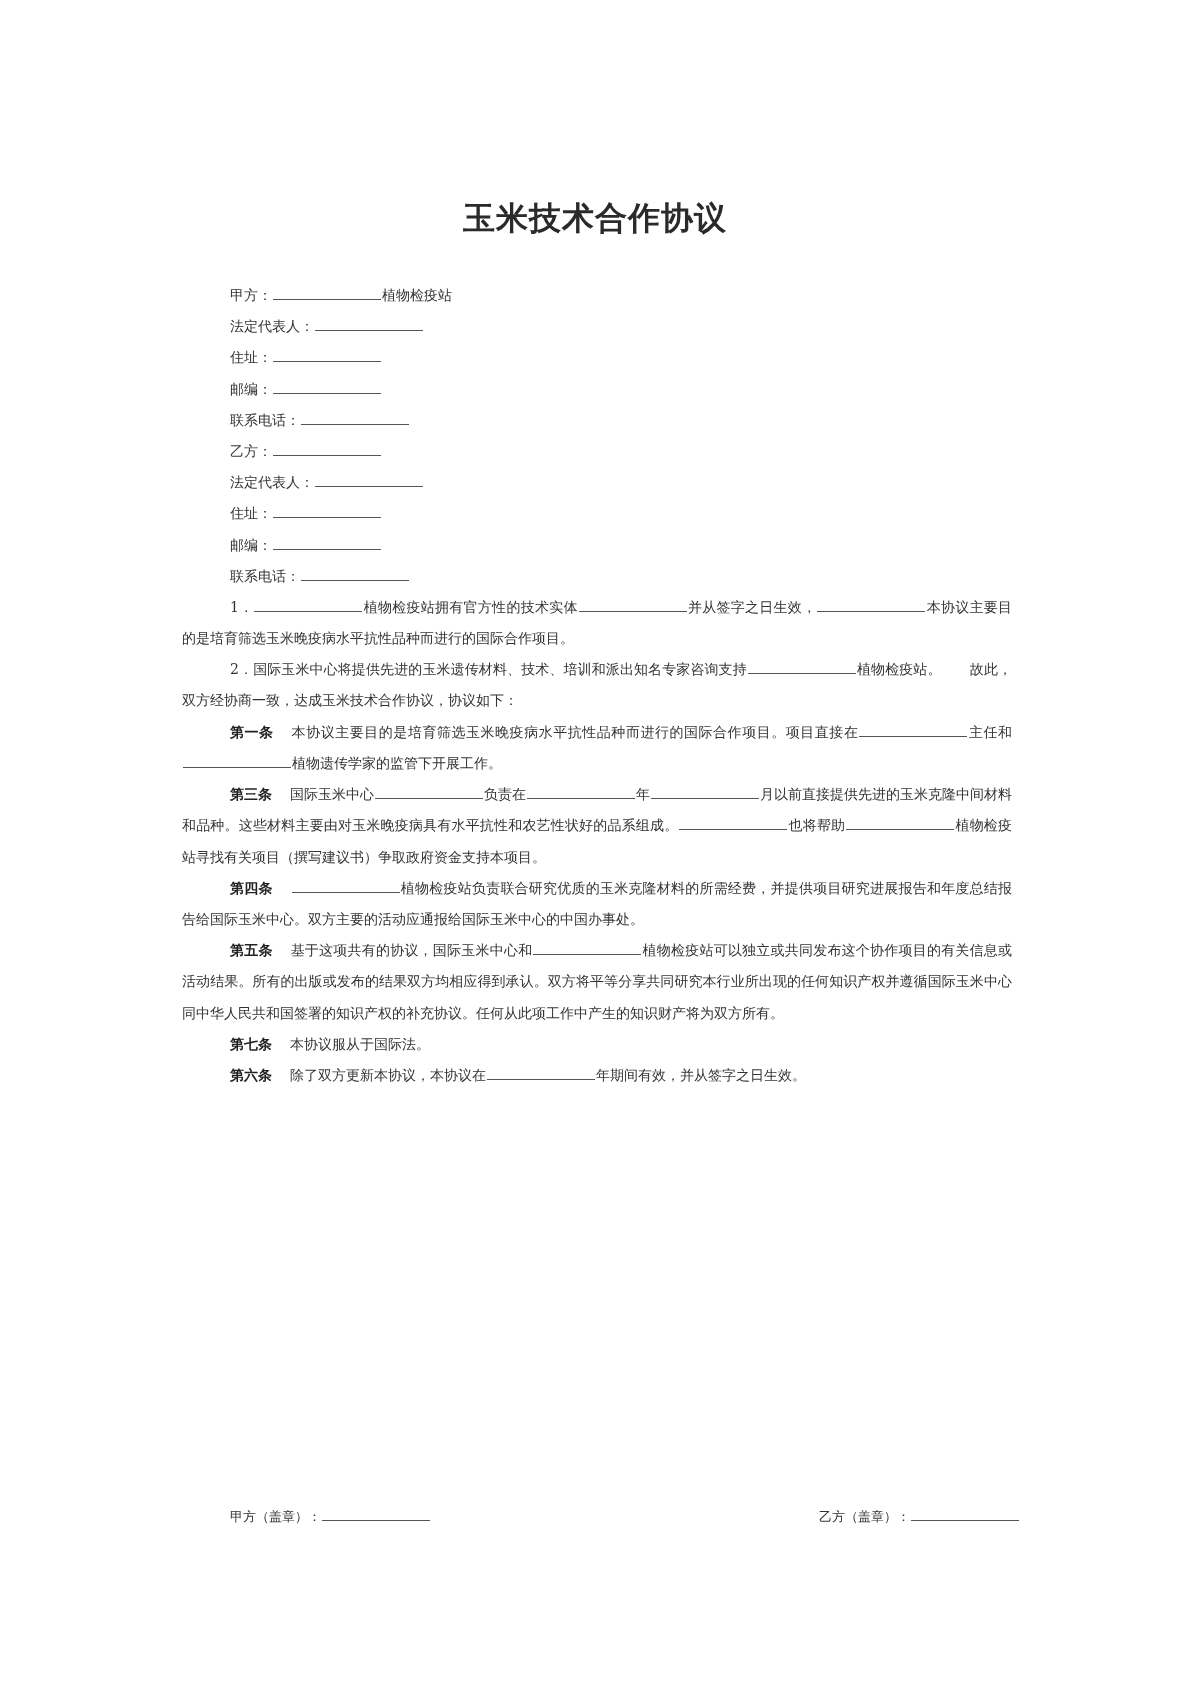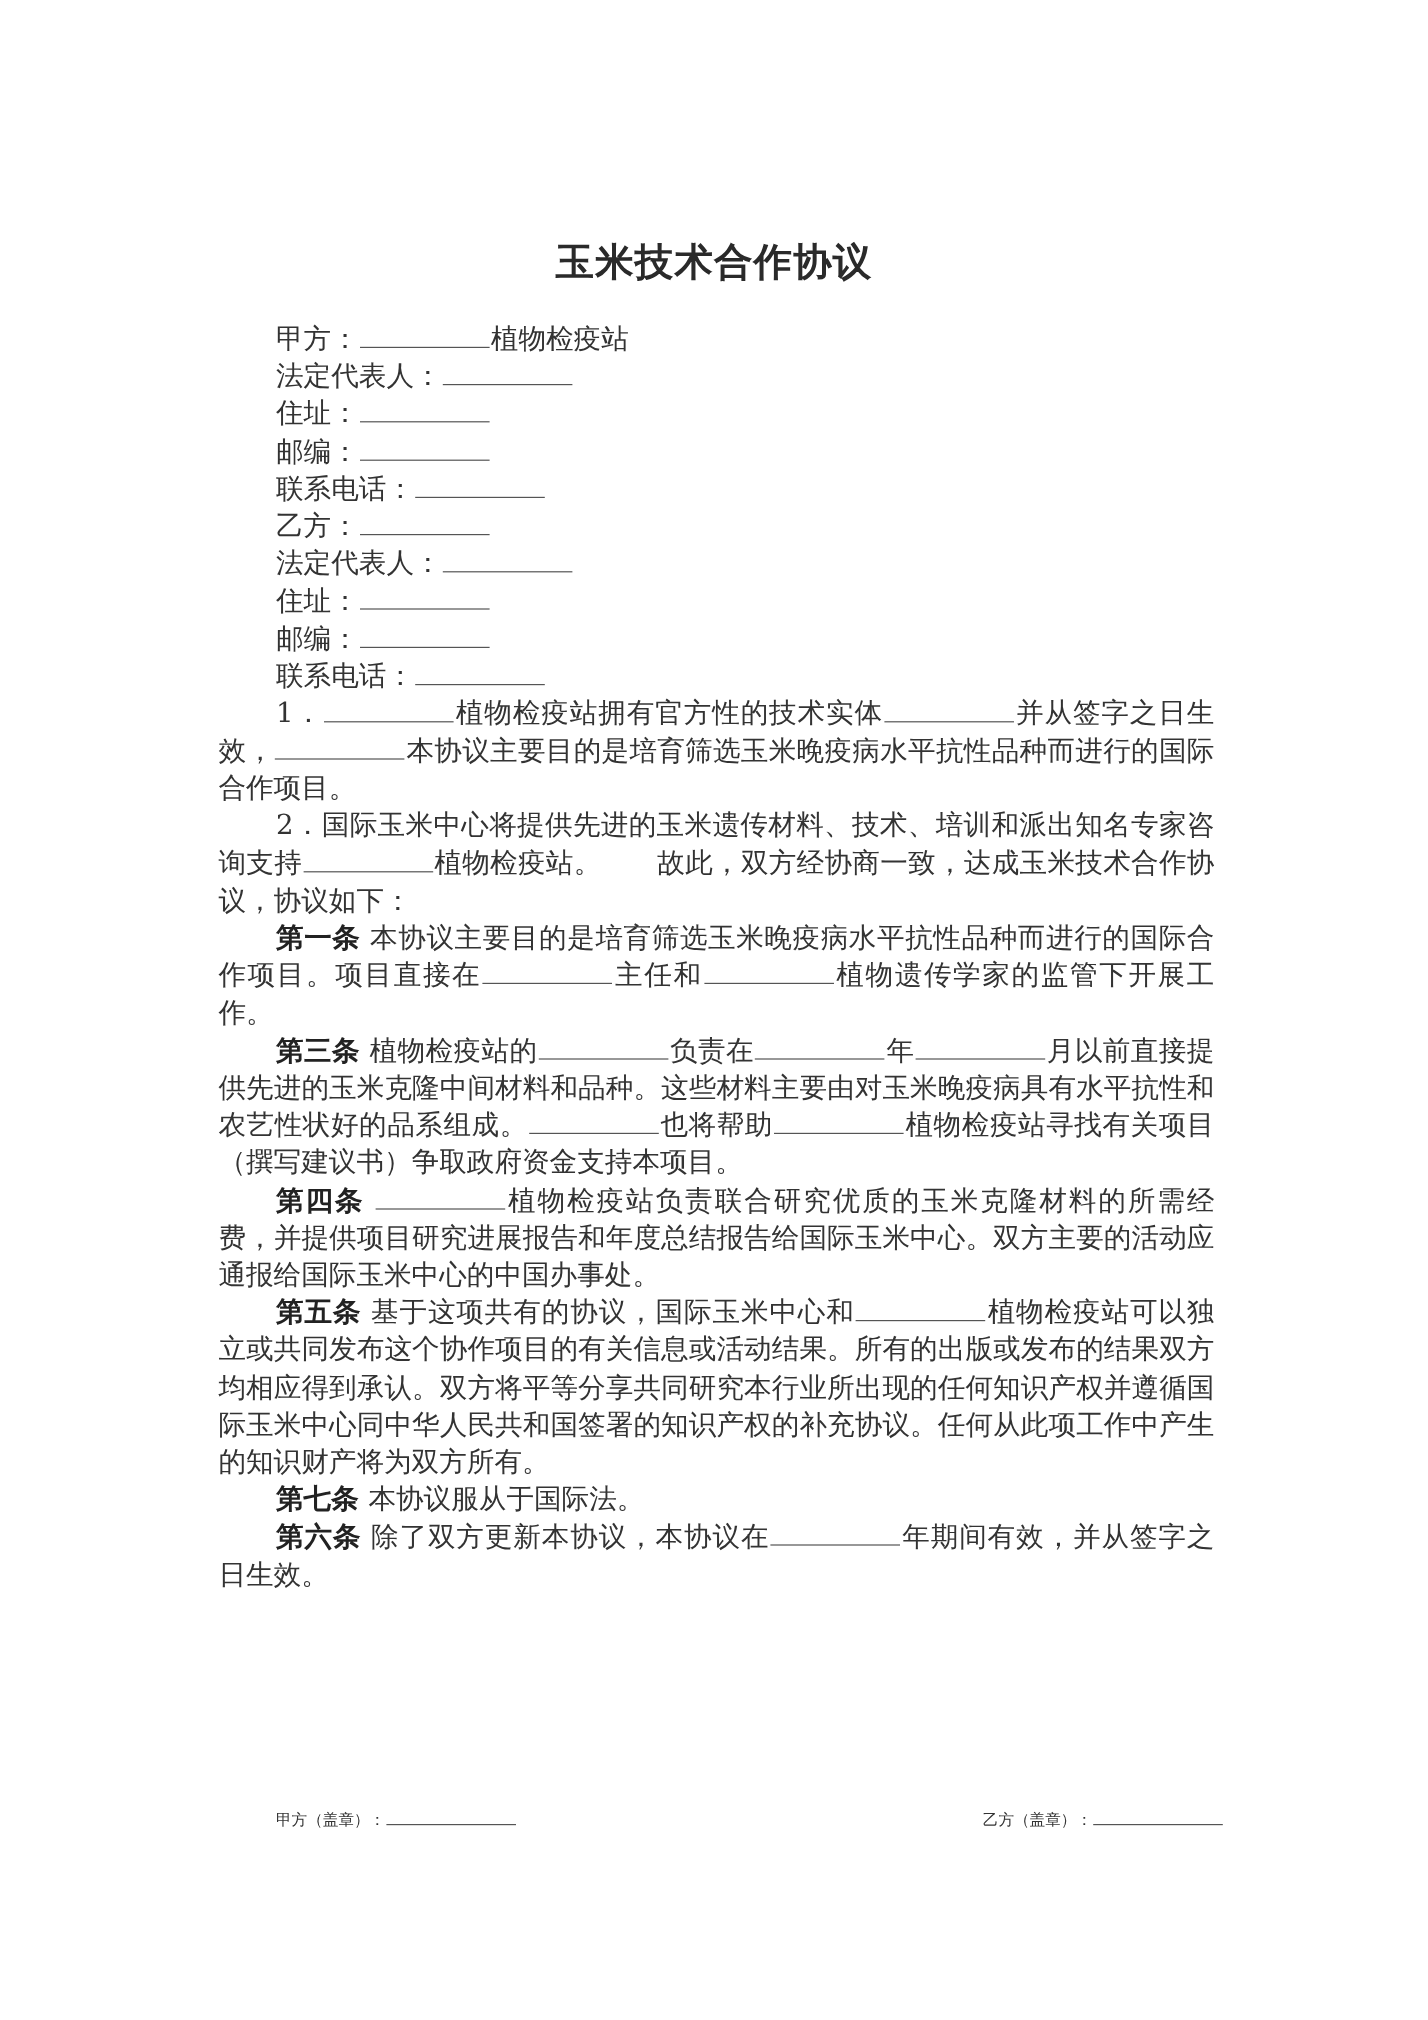--- a/index.html
+++ b/index.html
@@ -31,24 +31,24 @@
       text-align: center;
       font-family: "DejaVu Sans", "Liberation Sans", sans-serif;
       font-weight: bold;
       font-size: 32px;
       letter-spacing: 1px;
       color: #2a2a2a;
       line-height: 44px;
     }
     .body {
       position: absolute;
-      top: 268px;
+      top: 280px;
       left: 182px;
       width: 830px;
-      font-size: 23px;
+      font-size: 14px;
       line-height: 31.2px;
     }
     .line {
       white-space: nowrap;
       height: 31.2px;
     }
     .indent { padding-left: 48px; }
     .para {
       text-indent: 48px;
       text-align: justify;
@@ -60,21 +60,21 @@
       width: 108px;
       border-bottom: 1px solid #555;
       height: 18px;
       vertical-align: baseline;
       margin: 0 1px;
     }
     .art {
       font-weight: bold;
       font-family: "DejaVu Sans", "Liberation Sans", sans-serif;
       color: #222;
-      margin-right: 8px;
+      margin-right: 18px;
     }
     .sign-row {
       position: absolute;
       top: 1502px;
       left: 230px;
       width: 790px;
       font-size: 13px;
       line-height: 30px;
       display: flex;
       justify-content: space-between;
@@ -130,21 +130,21 @@
     <div class="para">
       <span>2．</span><span>国际玉米中心将提供先进的玉米遗传材料、技术、培训和派出知名专家咨询支持</span><span class="blank"></span><span>植物检疫站。　　故此，双方经协商一致，达成玉米技术合作协议，协议如下：</span>
     </div>
 
     <div class="para">
       <span class="art">第一条</span><span>本协议主要目的是培育筛选玉米晚疫病水平抗性品种而进行的国际合作项目。项目直接在</span><span class="blank"></span><span>主任和</span><span class="blank"></span><span>植物遗传学家的监管下开展工作。</span>
     </div>
 
 
     <div class="para">
-      <span class="art">第三条</span><span>植物检疫站的</span><span class="blank"></span><span>负责在</span><span class="blank"></span><span>年</span><span class="blank"></span><span>月以前直接提供先进的玉米克隆中间材料和品种。这些材料主要由对玉米晚疫病具有水平抗性和农艺性状好的品系组成。</span><span class="blank"></span><span>也将帮助</span><span class="blank"></span><span>植物检疫站寻找有关项目（撰写建议书）争取政府资金支持本项目。</span>
+      <span class="art">第三条</span><span>国际玉米中心</span><span class="blank"></span><span>负责在</span><span class="blank"></span><span>年</span><span class="blank"></span><span>月以前直接提供先进的玉米克隆中间材料和品种。这些材料主要由对玉米晚疫病具有水平抗性和农艺性状好的品系组成。</span><span class="blank"></span><span>也将帮助</span><span class="blank"></span><span>植物检疫站寻找有关项目（撰写建议书）争取政府资金支持本项目。</span>
     </div>
 
     <div class="para">
       <span class="art">第四条</span><span class="blank"></span><span>植物检疫站负责联合研究优质的玉米克隆材料的所需经费，并提供项目研究进展报告和年度总结报告给国际玉米中心。双方主要的活动应通报给国际玉米中心的中国办事处。</span>
     </div>
 
     <div class="para">
       <span class="art">第五条</span><span>基于这项共有的协议，国际玉米中心和</span><span class="blank"></span><span>植物检疫站可以独立或共同发布这个协作项目的有关信息或活动结果。所有的出版或发布的结果双方均相应得到承认。双方将平等分享共同研究本行业所出现的任何知识产权并遵循国际玉米中心同中华人民共和国签署的知识产权的补充协议。任何从此项工作中产生的知识财产将为双方所有。</span>
     </div>
 

